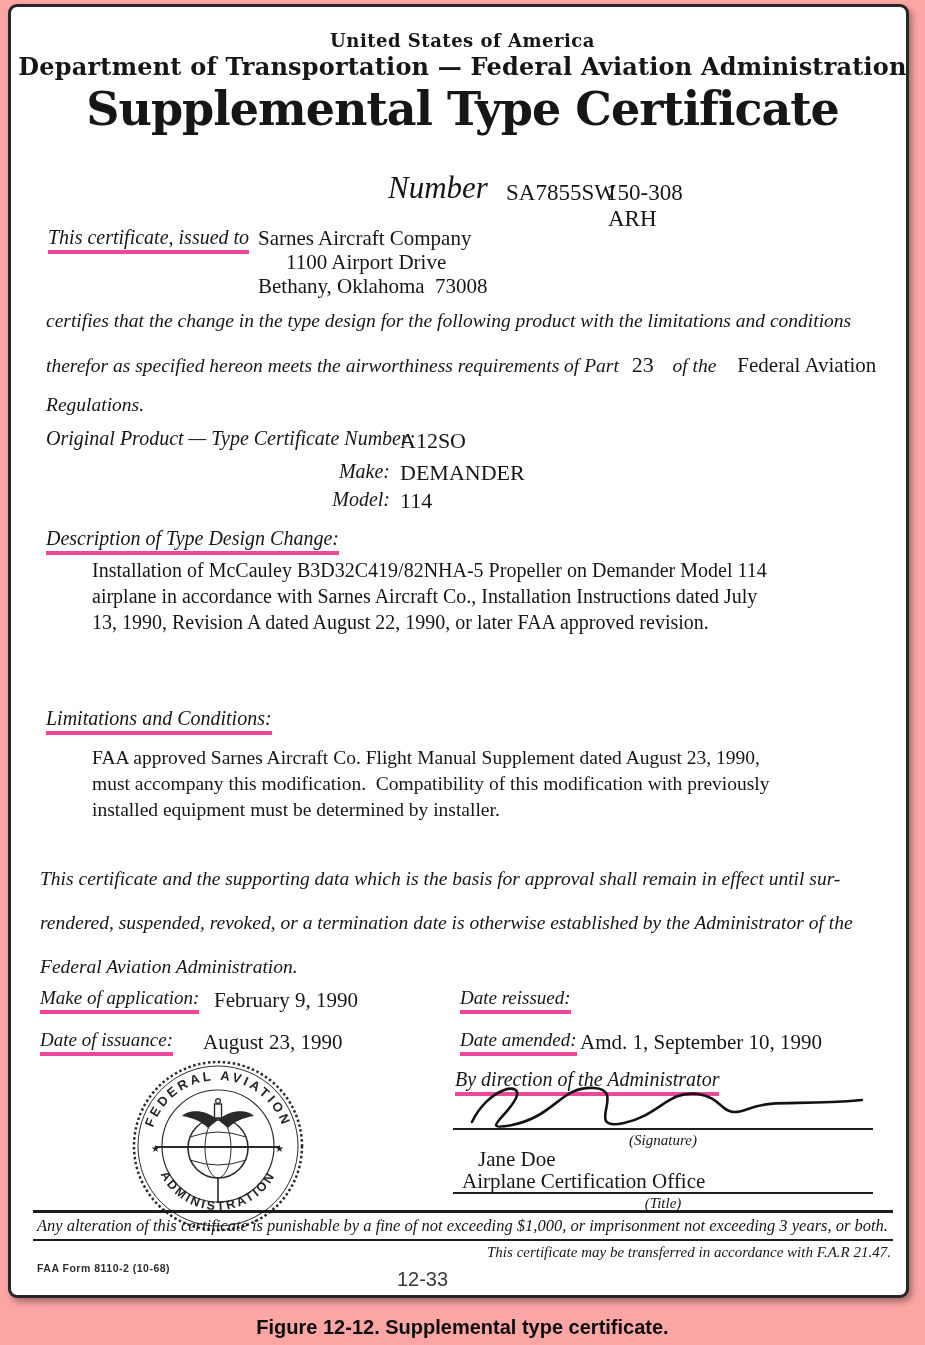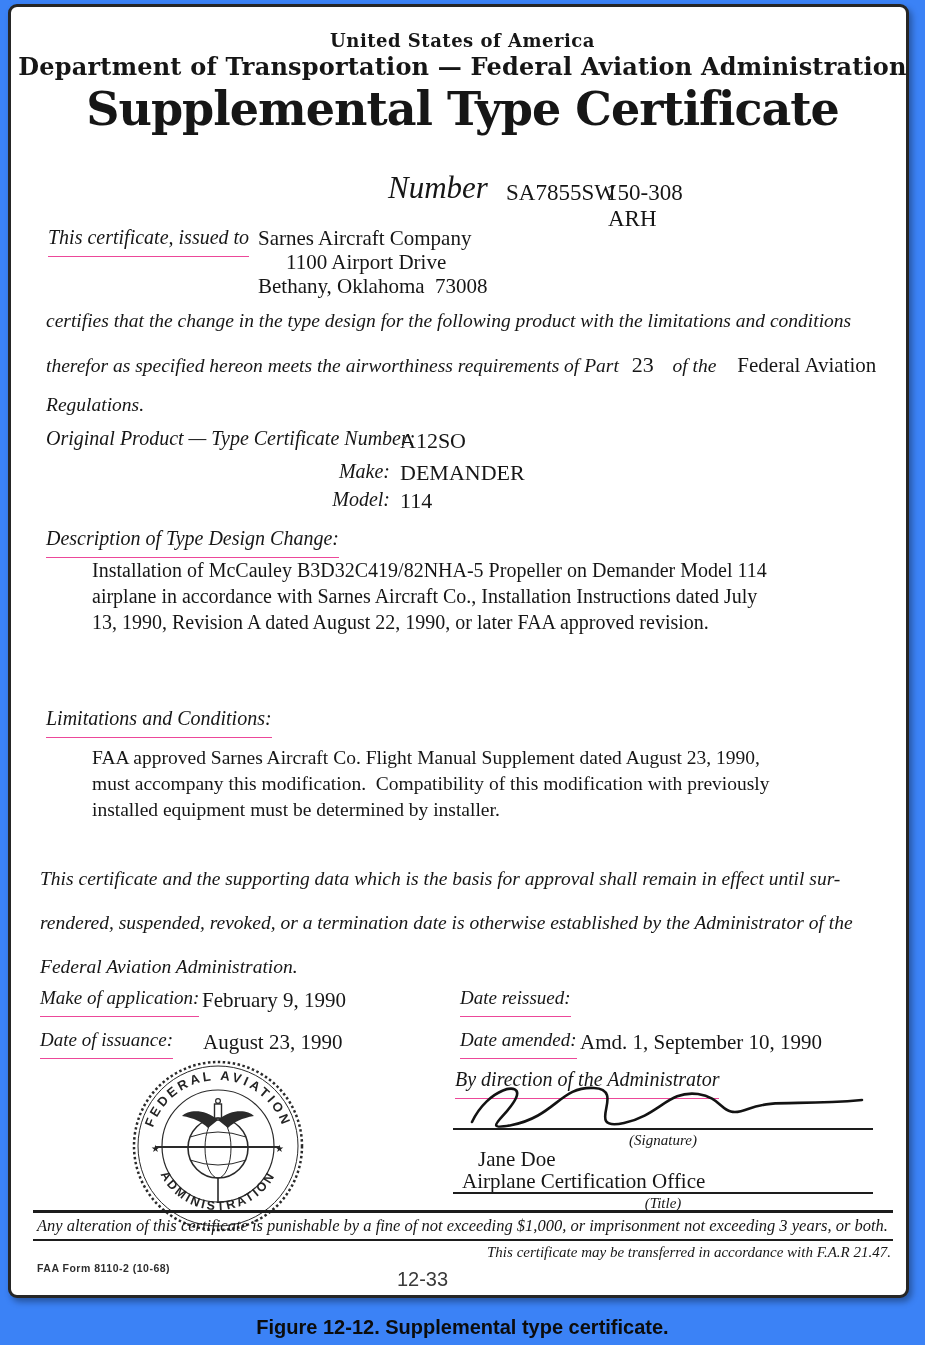--- a/index.html
+++ b/index.html
@@ -1,30 +1,30 @@
 <!DOCTYPE html>
 <html><head>
 <meta charset="utf-8">
 <style>
   * { margin:0; padding:0; box-sizing:border-box; }
   html,body { background:#ffffff; }
   .page {
-    position:relative; width:925px; height:1345px; background:#3b82f6;
+    position:relative; width:925px; height:1345px; background:#fca5a5;
     font-family:"Liberation Serif", serif; color:#161616; overflow:hidden;
   }
   .frame {
     position:absolute; left:8px; top:4px; width:901px; height:1294px;
     border:3px solid #262626; border-radius:9px; background:#ffffff;
     box-shadow:3px 4px 6px rgba(0,0,0,0.35);
   }
   .abs { position:absolute; }
   .center { left:0; width:925px; text-align:center; }
   .bl { font-family:"DejaVu Serif", serif; font-weight:700; }
   .script { font-family:"Liberation Serif", serif; font-style:italic; }
-  .script.ul { border-bottom:1px solid #ec4899; padding-bottom:7px; }
+  .script.ul { border-bottom:4px solid #ec4899; padding-bottom:1px; }
   .typed { font-family:"Liberation Serif", serif; white-space:pre-wrap; }
   .nowrap { white-space:nowrap; }
   .us-title { top:30px; font-size:18px; letter-spacing:0.5px; }
   .dept-title { top:52px; font-size:24px; letter-spacing:0.2px; }
   .main-title { top:82px; font-size:46px; letter-spacing:-1px; }
   .rule { position:absolute; background:#1d1d1d; }
   .small-cap { font-size:15px; font-style:italic; }
   .footer-italic { font-family:"Liberation Serif", serif; font-style:italic; }
   .sans { font-family:"Liberation Sans", sans-serif; }
   svg text { font-family:"Liberation Sans", sans-serif; }
@@ -70,21 +70,21 @@
   <div class="abs typed" style="left:92px; top:557px; width:695px; font-size:20px; line-height:26px;">Installation of McCauley B3D32C419/82NHA-5 Propeller on Demander Model 114 airplane in accordance with Sarnes Aircraft Co., Installation Instructions dated July 13, 1990, Revision A dated August 22, 1990, or later FAA approved revision.</div>
 
   <div class="abs script ul" style="left:46px; top:707px; font-size:20px;">Limitations and Conditions:</div>
   <div class="abs typed" style="left:92px; top:745px; width:680px; font-size:19.5px; line-height:26px;">FAA approved Sarnes Aircraft Co. Flight Manual Supplement dated August 23, 1990, must accompany this modification.  Compatibility of this modification with previously installed equipment must be determined by installer.</div>
 
   <div class="abs script nowrap" style="left:40px; top:868px; font-size:19.5px;">This certificate and the supporting data which is the basis for approval shall remain in effect until sur-</div>
   <div class="abs script nowrap" style="left:40px; top:912px; font-size:19.5px;">rendered, suspended, revoked, or a termination date is otherwise established by the Administrator of the</div>
   <div class="abs script nowrap" style="left:40px; top:956px; font-size:19.5px;">Federal Aviation Administration.</div>
 
   <div class="abs script ul" style="left:40px; top:987px; font-size:19px;">Make of application:</div>
-  <div class="abs typed" style="left:202px; top:988px; font-size:21px;">February 9, 1990</div>
+  <div class="abs typed" style="left:214px; top:988px; font-size:21px;">February 9, 1990</div>
   <div class="abs script ul" style="left:460px; top:987px; font-size:19px;">Date reissued:</div>
   <div class="abs typed" style="left:590px; top:988px; font-size:21px;"></div>
 
   <div class="abs script ul" style="left:40px; top:1029px; font-size:19px;">Date of issuance:</div>
   <div class="abs typed" style="left:203px; top:1030px; font-size:21px;">August 23, 1990</div>
   <div class="abs script ul" style="left:460px; top:1029px; font-size:19px;">Date amended:</div>
   <div class="abs typed" style="left:580px; top:1030px; font-size:21px;">Amd. 1, September 10, 1990</div>
 
   <div class="abs" style="left:128px; top:1056px; width:180px; height:180px;">
     <svg width="180" height="180" viewBox="0 0 180 180">

